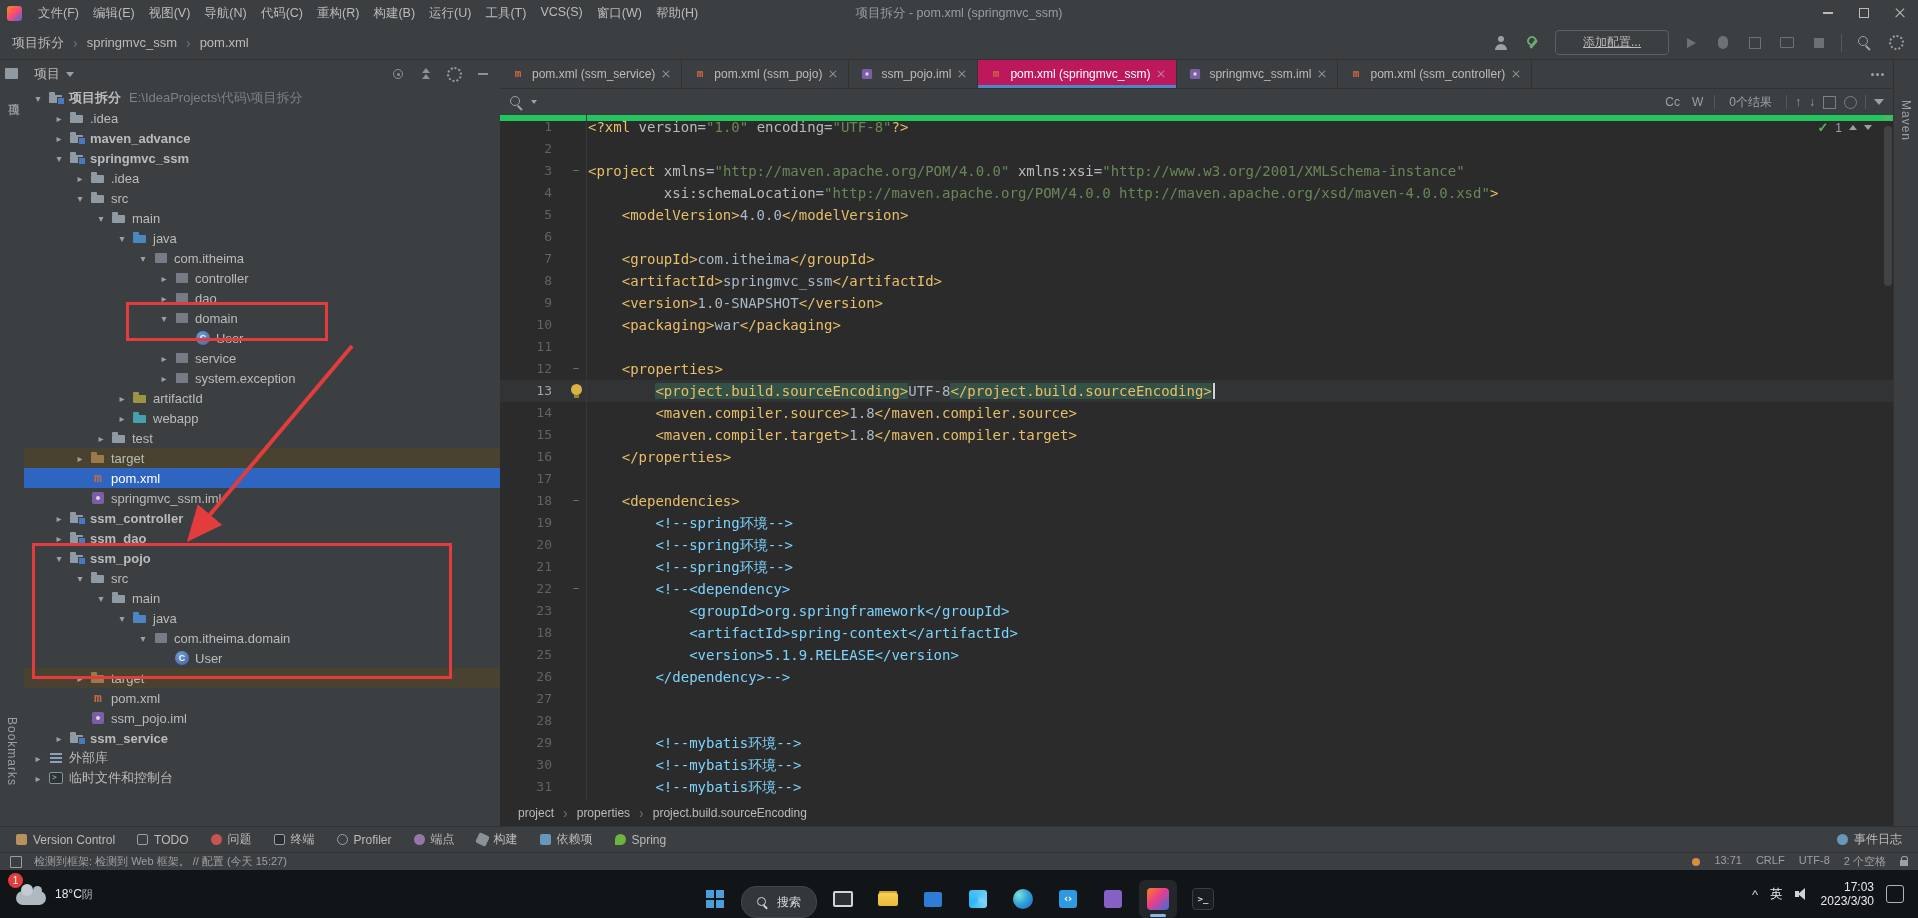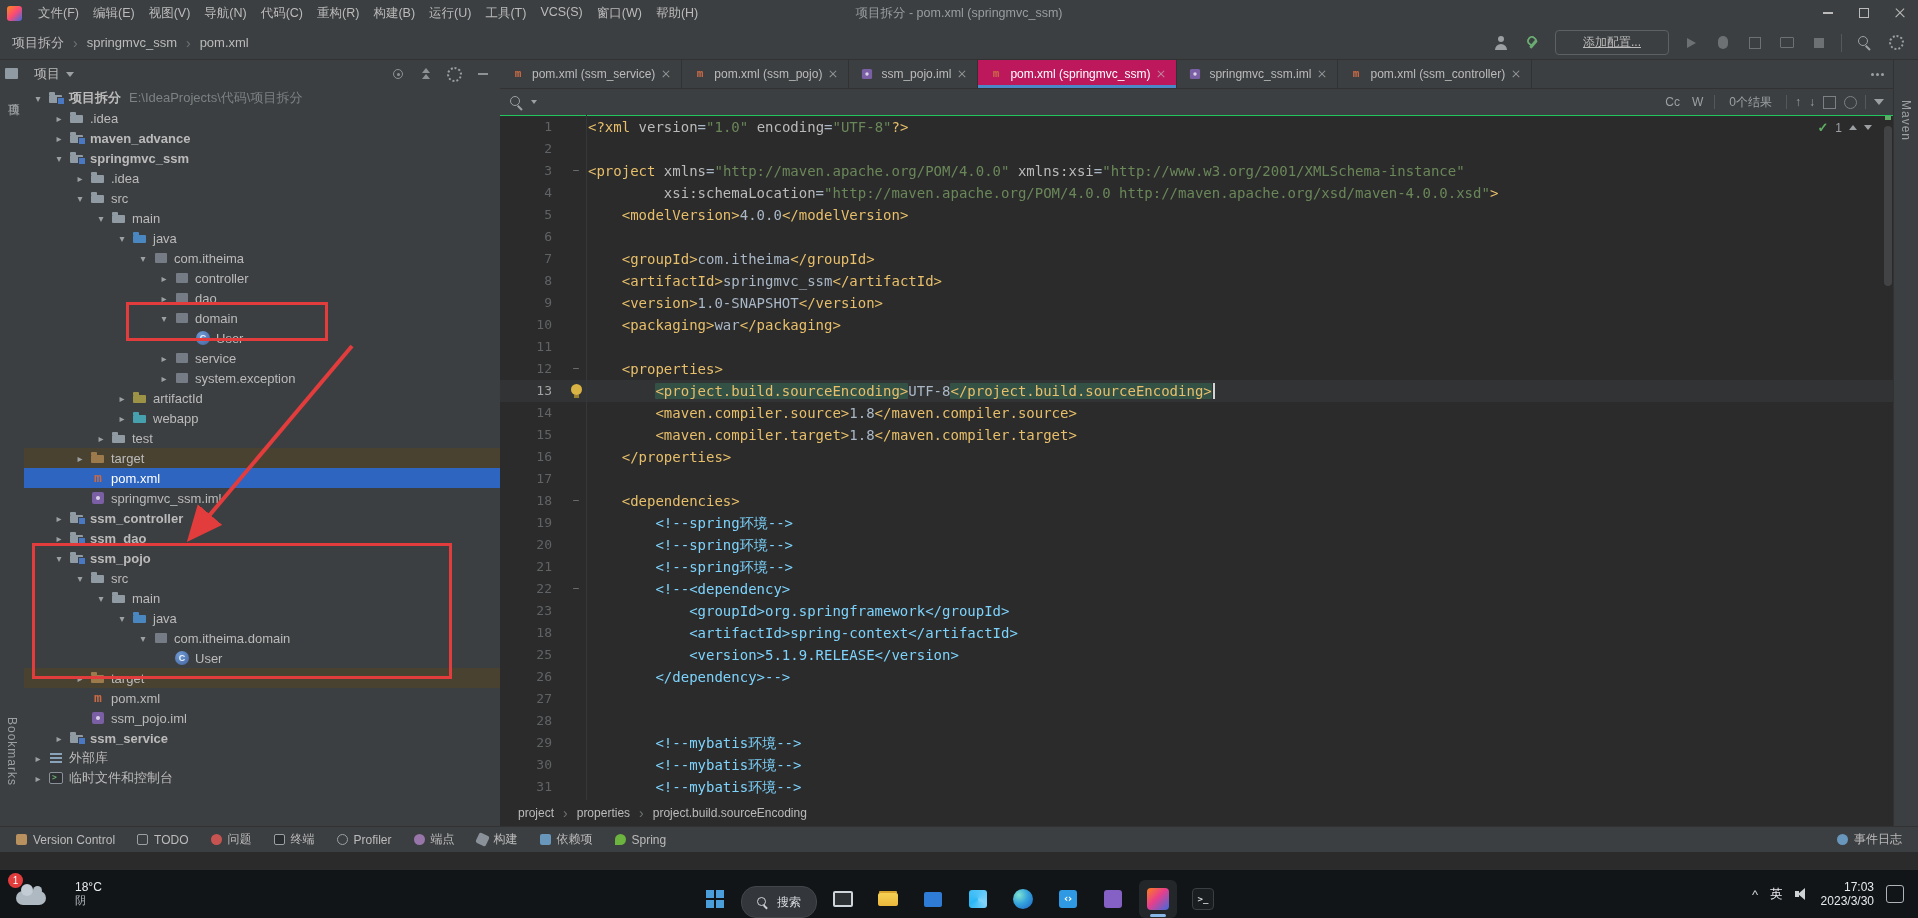--- a/index.html
+++ b/index.html
@@ -108,21 +108,21 @@
   .tab.active{background:#be185d;color:#ffffff;}
   .tab.active::after{content:"";position:absolute;left:0;right:0;bottom:0;height:3px;background:#4a88c7;}
   .tab .ti{transform:scale(.85);margin:0;}
   .tab-close{position:relative;width:10px;height:10px;opacity:.7;}
   .tab-close::before,.tab-close::after{content:"";position:absolute;left:50%;top:50%;width:9px;height:1.2px;background:#bbbbbb;}
   .tab-close::before{transform:translate(-50%,-50%) rotate(45deg);}
   .tab-close::after{transform:translate(-50%,-50%) rotate(-45deg);}
   .tabs-menu{margin-left:auto;display:flex;align-items:center;padding:0 10px;gap:2px;}
   .dot3{width:3px;height:3px;border-radius:50%;background:#9da0a3;}
 
-  .searchbar{height:26px;background:#3c3f41;border-bottom:1px solid #22c55e;display:flex;align-items:center;padding:0 10px;gap:8px;}
+  .searchbar{height:26px;background:#3c3f41;border-bottom:6px solid #22c55e;display:flex;align-items:center;padding:0 10px;gap:8px;}
   .sb-caret{width:0;height:0;border-left:3.5px solid transparent;border-right:3.5px solid transparent;border-top:4px solid #9da0a3;}
   .search-field{flex:1;height:18px;}
   .sr-toggle{color:#9da0a3;font-size:12px;padding:0 3px;}
   .sr-count{color:#9da0a3;font-size:12px;padding:0 6px;}
   .sr-arrow{color:#9da0a3;font-size:12px;}
   .sr-div{width:1px;height:14px;background:#55585a;}
   .sr-box{width:11px;height:11px;border:1.4px solid #7c8084;}
   .funnel{width:0;height:0;border-left:5px solid transparent;border-right:5px solid transparent;border-top:6px solid #9da0a3;}
 
   .codewrap{position:absolute;left:0;right:0;top:54px;bottom:26px;overflow:hidden;padding-top:2px;
@@ -178,21 +178,21 @@
   .lock::before{content:"";position:absolute;left:1px;top:-4px;width:5px;height:4px;border:1.4px solid #9da0a3;border-bottom:none;border-radius:3px 3px 0 0;}
 
   
   .taskbar{position:absolute;left:0;top:870px;right:0;height:48px;background:#121518;}
   .weather{position:absolute;left:0;top:0;height:100%;display:flex;align-items:center;gap:9px;padding:0 16px;}
   .wbadge{position:absolute;left:8px;top:3px;width:15px;height:15px;border-radius:50%;background:#e23c3c;color:#fff;
           font-size:10px;display:flex;align-items:center;justify-content:center;z-index:2;}
   .cloud{position:relative;width:30px;height:14px;background:#aeb9c2;border-radius:8px;margin-top:8px;}
   .cloud::before{content:"";position:absolute;left:5px;top:-7px;width:12px;height:12px;border-radius:50%;background:#c3ccd4;}
   .cloud::after{content:"";position:absolute;right:4px;top:-5px;width:9px;height:9px;border-radius:50%;background:#aeb9c2;}
-  .w-col{display:flex;flex-direction:column;line-height:13px;margin-left:20px;}
+  .w-col{display:flex;flex-direction:row;line-height:13px;}
   .w-temp{color:#e8eaec;font-size:12px;}
   .w-cond{color:#aeb4b9;font-size:11px;}
   .tb-center{position:absolute;left:50%;top:0;transform:translateX(-50%);height:100%;display:flex;align-items:flex-end;gap:7px;}
   .start{width:38px;height:38px;display:flex;align-items:center;justify-content:center;}
   .sg{width:18px;height:18px;display:grid;grid-template-columns:8px 8px;grid-template-rows:8px 8px;gap:2px;}
   .sg i{background:#4a9eda;display:block;}
   .tb-search{height:30px;background:#33373c;border: 1px solid #43474c;border-radius:15px;display:flex;align-items:center;gap:9px;
              padding:0 15px;color:#d6d9db;font-size:12px;}
   .pl-lens{position:relative;width:11px;height:11px;}
   .pl-lens::before{content:"";position:absolute;left:0;top:0;width:7px;height:7px;border:1.5px solid #cfd3d6;border-radius:50%;}
@@ -670,20 +670,34 @@
           <span class="tw-ic tw-spring"></span>
           <span>Spring</span>
         </div>
       </div>
     <div class="twb-right">
       <span class="tw-ic tw-event-log"></span>
       <span>事件日志</span>
     </div>
   </div>
 
+  <div class="statusbar">
+    <span class="sb-grid"></span>
+    <span>检测到框架: 检测到 Web 框架。 // 配置 (今天 15:27)</span>
+    <div class="sb-right">
+      <span class="sb-dot"></span>
+      <span class="sb-items" style="display:flex;gap:14px;">
+          <span class="sb-item">13:71</span>
+          <span class="sb-item">CRLF</span>
+          <span class="sb-item">UTF-8</span>
+          <span class="sb-item">2 个空格</span>
+        </span>
+      <span class="lock"></span>
+    </div>
+  </div>
 
   <div class="taskbar">
     <div class="weather">
       <span class="wbadge">1</span>
       <span class="cloud"></span>
       <span class="w-col">
         <span class="w-temp">18°C</span>
         <span class="w-cond">阴</span>
       </span>
     </div>

